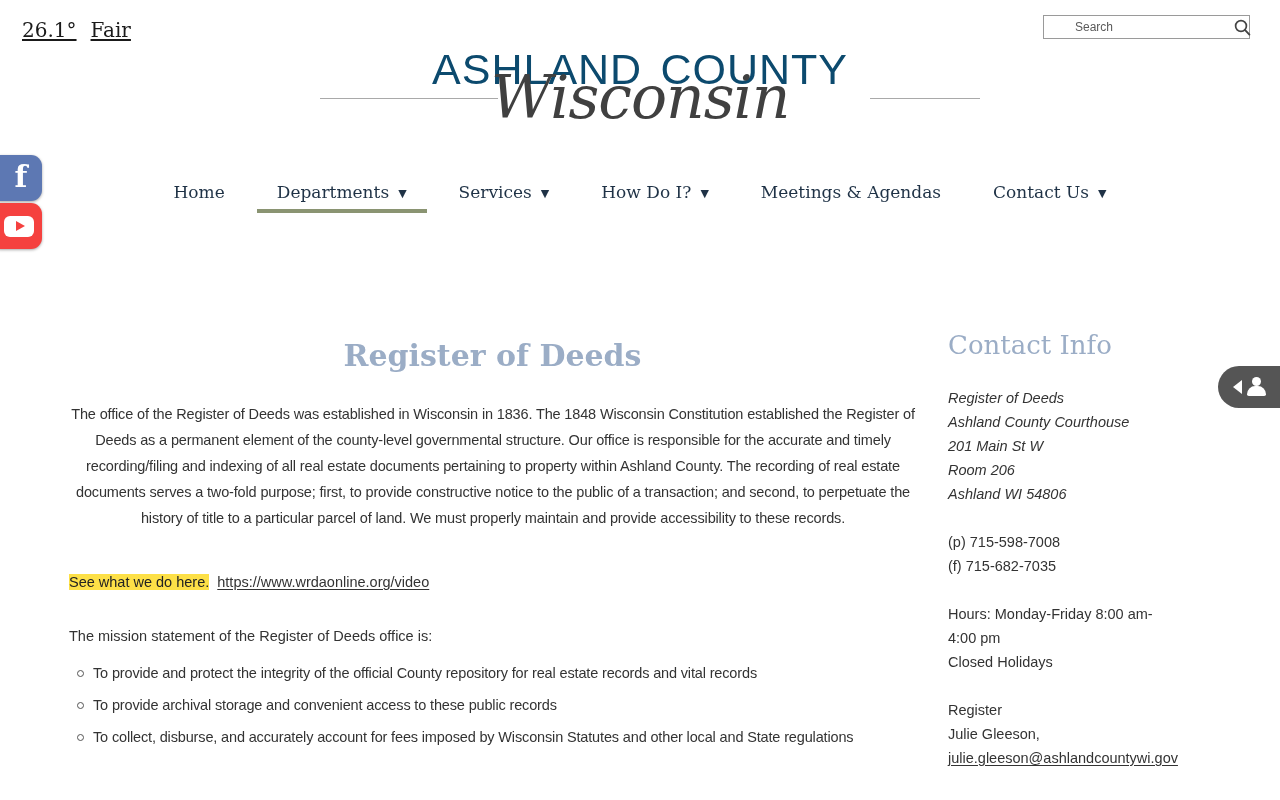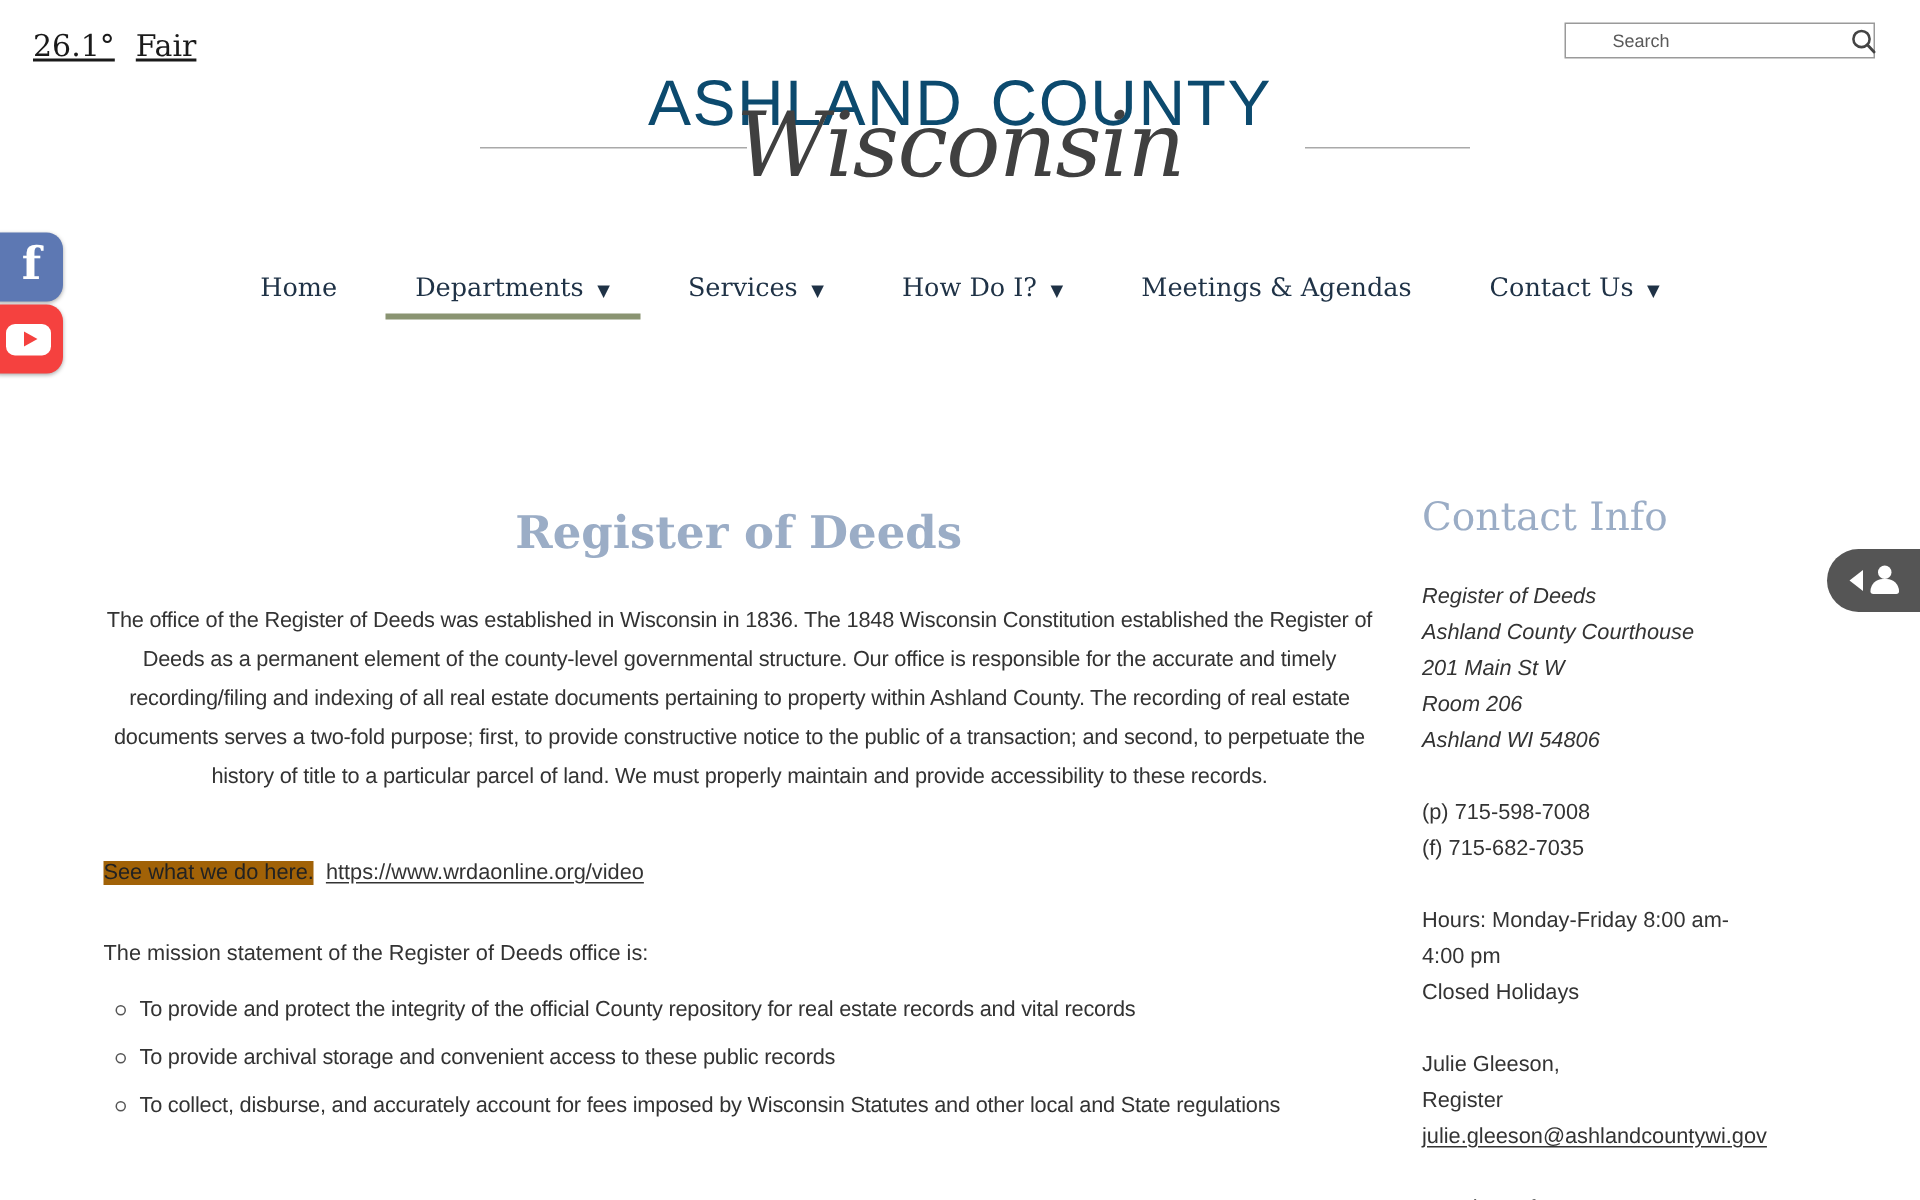--- a/index.html
+++ b/index.html
@@ -229,21 +229,21 @@
   }
   .article p {
     margin: 0;
     line-height: 26px;
   }
   .article p.body-para { letter-spacing: -0.15px; text-align: center; }
   .spacer-lg { height: 38px; }
   .spacer-md { height: 28px; }
 
   .hl {
-    background: #a16207;
+    background: #fde047;
     color: #222;
   }
   .urllink {
     color: #333;
     text-decoration: underline;
     text-underline-offset: 2px;
     margin-left: 8px;
   }
 
   .article ul {
@@ -444,22 +444,22 @@
 
   <div class="sidebar-block">
     <div>Hours: Monday-Friday 8:00 am-</div>
     <div>4:00 pm</div>
     <div>Closed Holidays</div>
   </div>
 
   <div class="sidebar-gap"></div>
 
   <div class="sidebar-block">
+    <div>Register</div>
     <div>Julie Gleeson,</div>
-    <div>Register</div>
     <a class="maillink" href="#">julie.gleeson@ashlandcountywi.gov</a>
   </div>
 
   <div class="sidebar-gap"></div>
 
   <div class="sidebar-block">
     <div>Angela Korfoot</div>
   </div>
 </aside>
 

